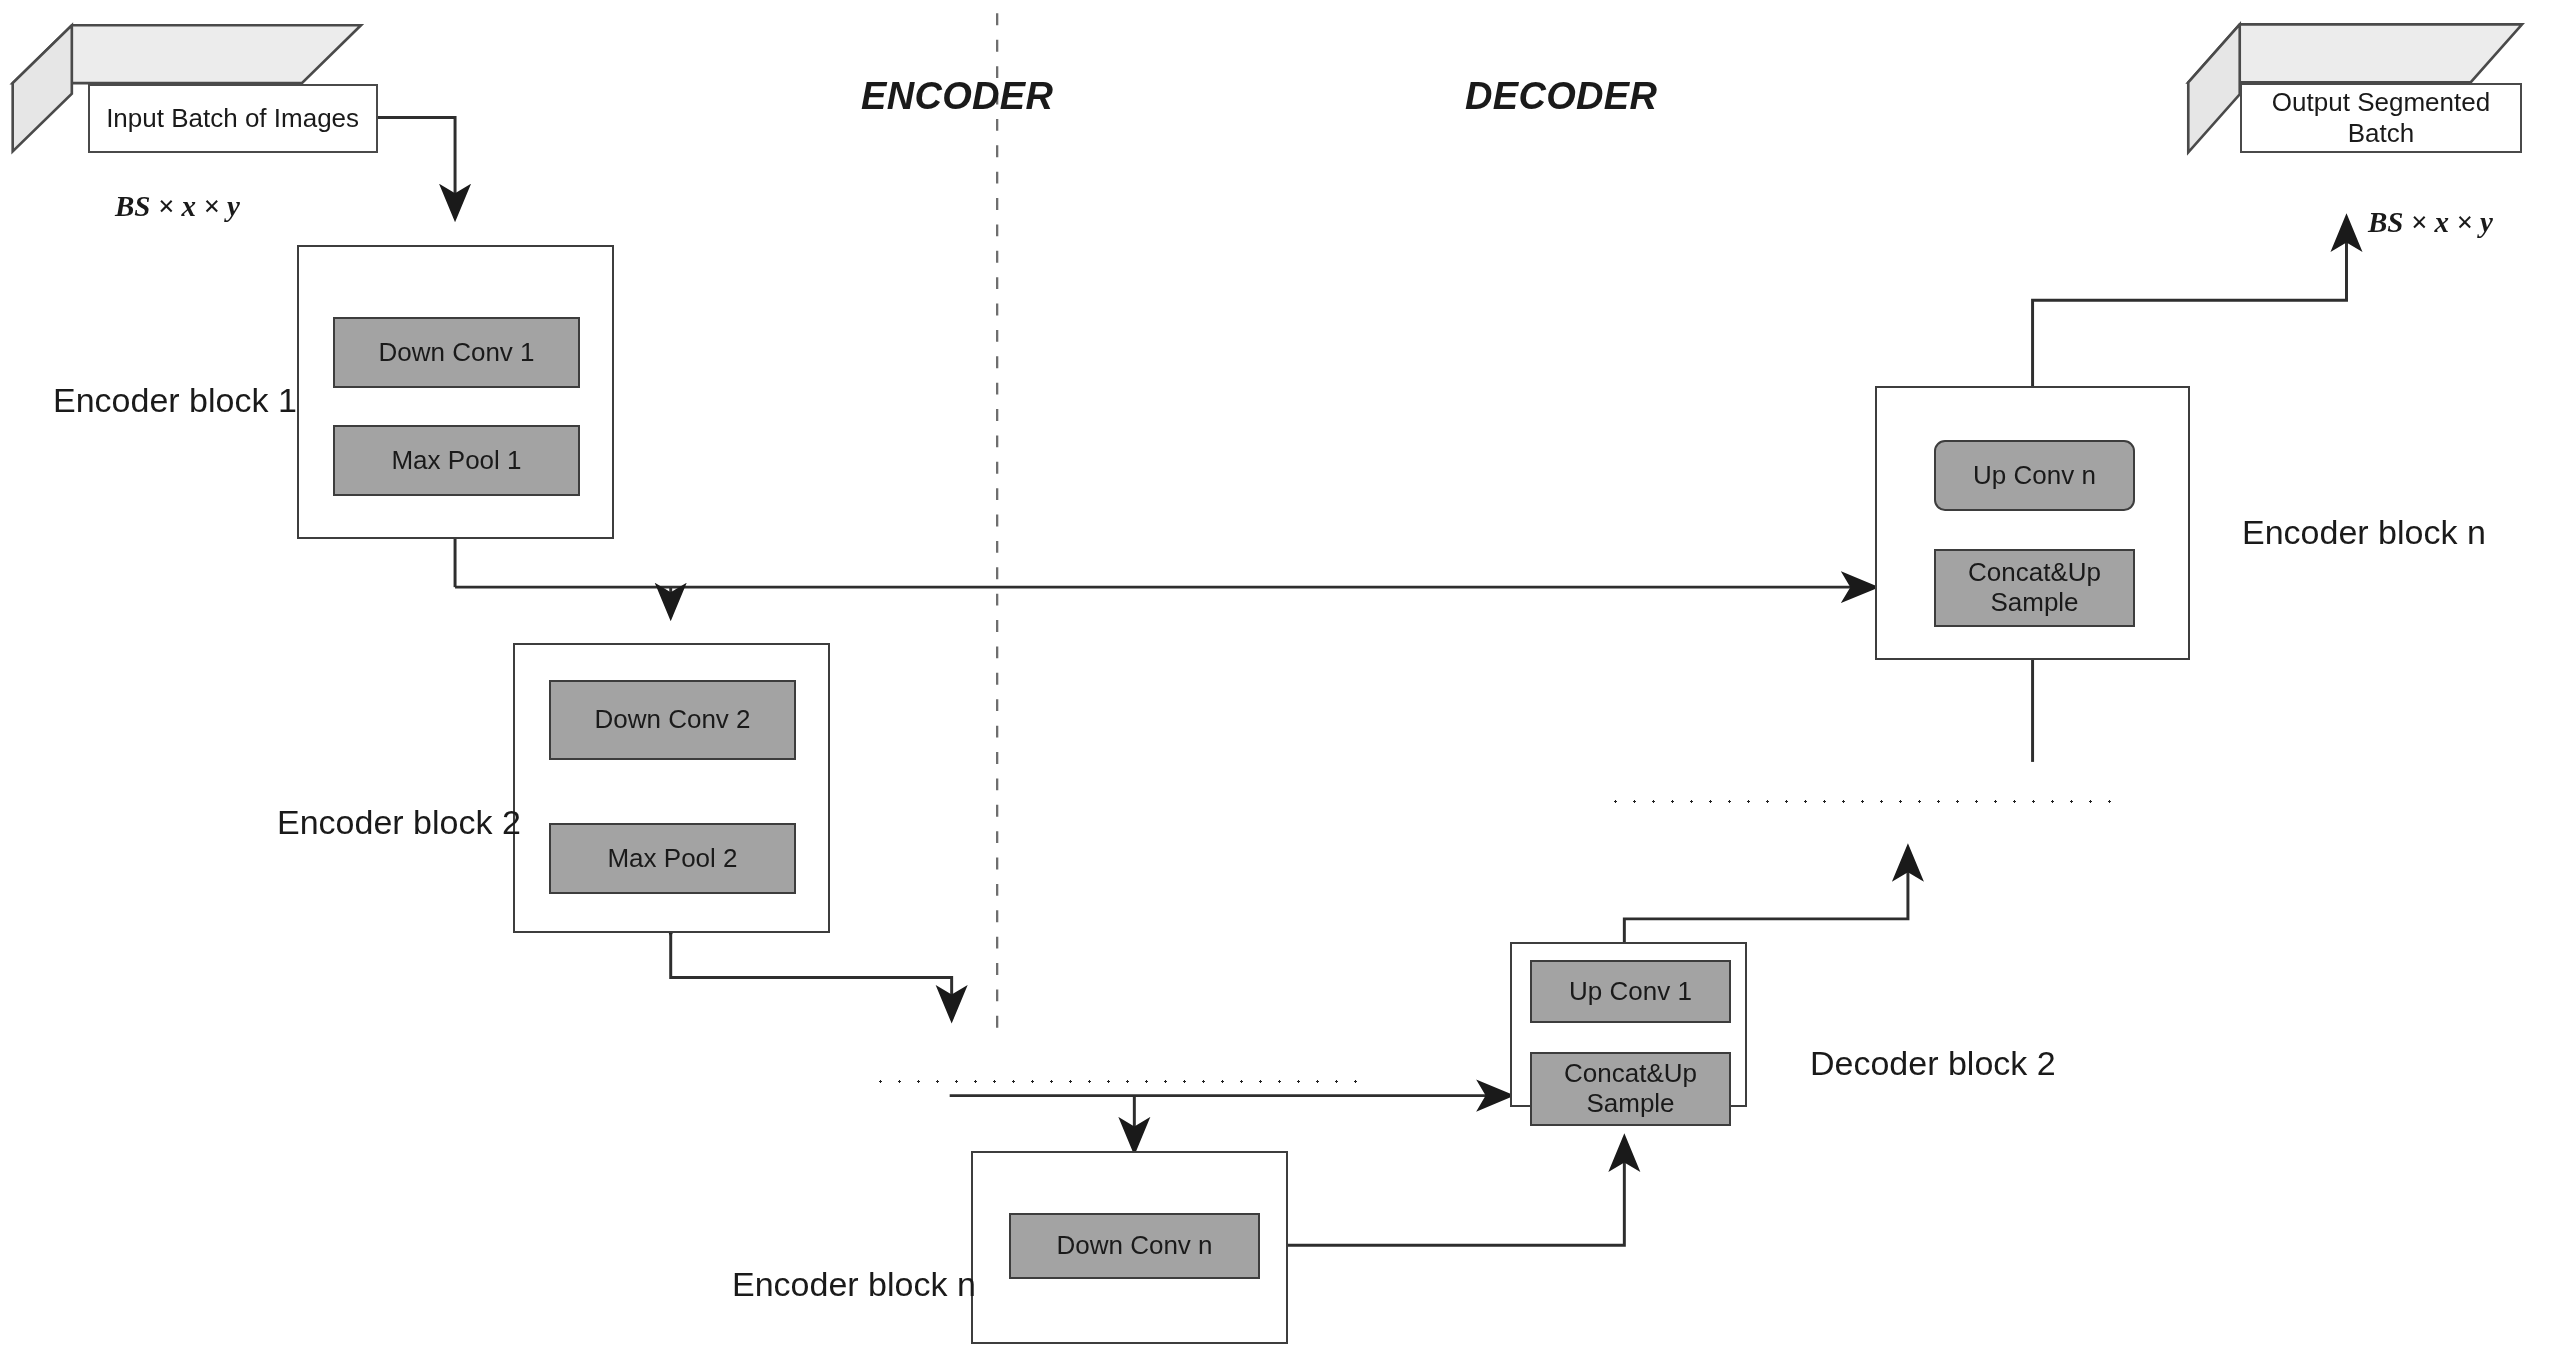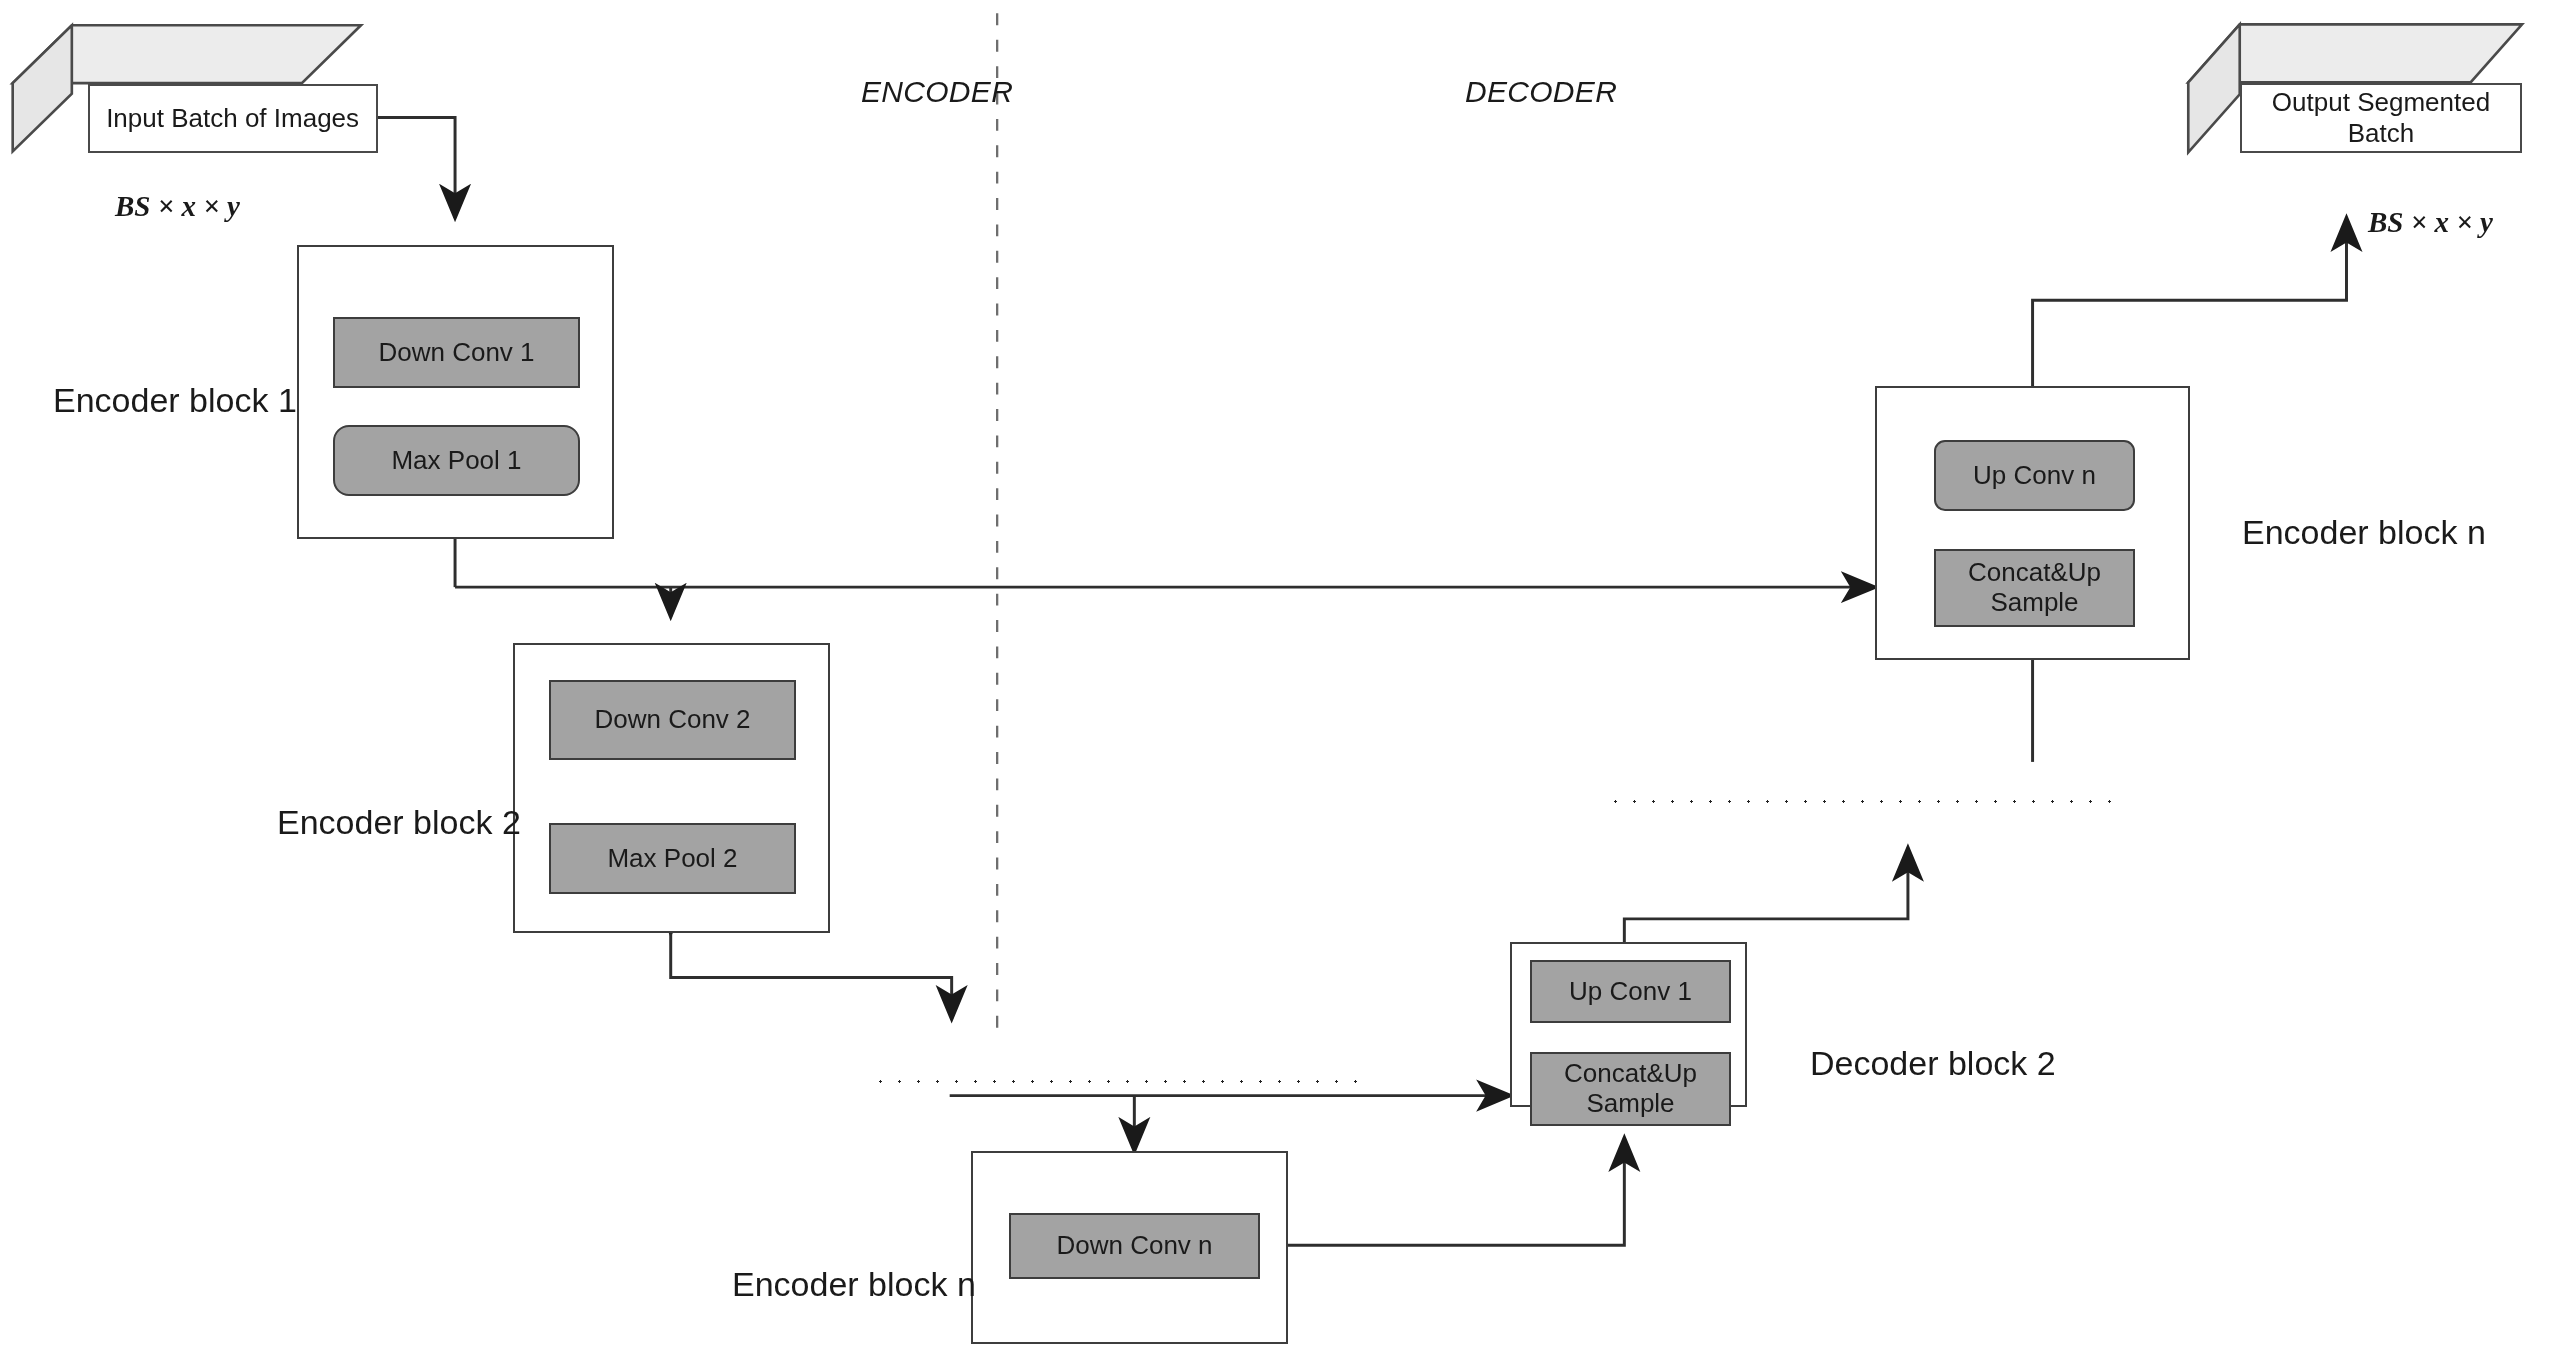--- a/index.html
+++ b/index.html
@@ -16,23 +16,23 @@
   }
   #wires{position:absolute;left:0;top:0;width:2576px;height:1353px;}
   .lbl{
     position:absolute;
     font-size:34px;
     color:#1a1a1a;
     white-space:nowrap;
     line-height:1.25;
   }
   .section-title{
-    font-weight:normal;
+    font-weight:bold;
     font-style:italic;
-    font-size:30px;
+    font-size:38px;
     letter-spacing:0.3px;
   }
   .dim{
     font-family:Liberation Serif, serif;
     font-style:italic;
     font-weight:bold;
     font-size:29px;
   }
   
   .rect{
@@ -149,21 +149,21 @@
     <svg width="343" height="140" viewBox="0 0 520 212">
       <polygon points="8,96 86,8 514,8 436,96" fill="#ececec" stroke="#4a4a4a" stroke-width="4"></polygon>
       <polygon points="8,96 8,202 86,114 86,8" fill="#e6e6e6" stroke="#4a4a4a" stroke-width="4"></polygon>
     </svg>
     <div class="face" style="left:57px; bottom:5.3px; width:282px; height:70px; padding:0 26px;">Output Segmented Batch</div>
   </div>
   <div class="lbl dim" style="left:2368px; top:204px;">BS × x × y</div>
 
   <div class="rect" style="left:297px; top:245px; width:317px; height:294px;"></div>
   <div class="inner-rect" style="left:333px; top:317px; width:247px; height:71px;">Down Conv 1</div>
-  <div class="inner-rect" style="left:333px; top:425px; width:247px; height:71px;border-radius:16px;">Max Pool 1</div>
+  <div class="inner-rect" style="left:333px; top:425px; width:247px; height:71px;">Max Pool 1</div>
   <div class="lbl" style="left:53px; top:379px;">Encoder block 1</div>
 
   <div class="rect" style="left:513px; top:643px; width:317px; height:290px;"></div>
   <div class="inner-rect" style="left:549px; top:680px; width:247px; height:80px;">Down Conv 2</div>
   <div class="inner-rect" style="left:549px; top:823px; width:247px; height:71px;">Max Pool 2</div>
   <div class="lbl" style="left:277px; top:801px;">Encoder block 2</div>
 
   <div class="rect" style="left:971px; top:1151px; width:317px; height:193px;"></div>
   <div class="inner-rect" style="left:1009px; top:1213px; width:251px; height:66px;">Down Conv n</div>
   <div class="lbl" style="left:732px; top:1263px;">Encoder block n</div>

